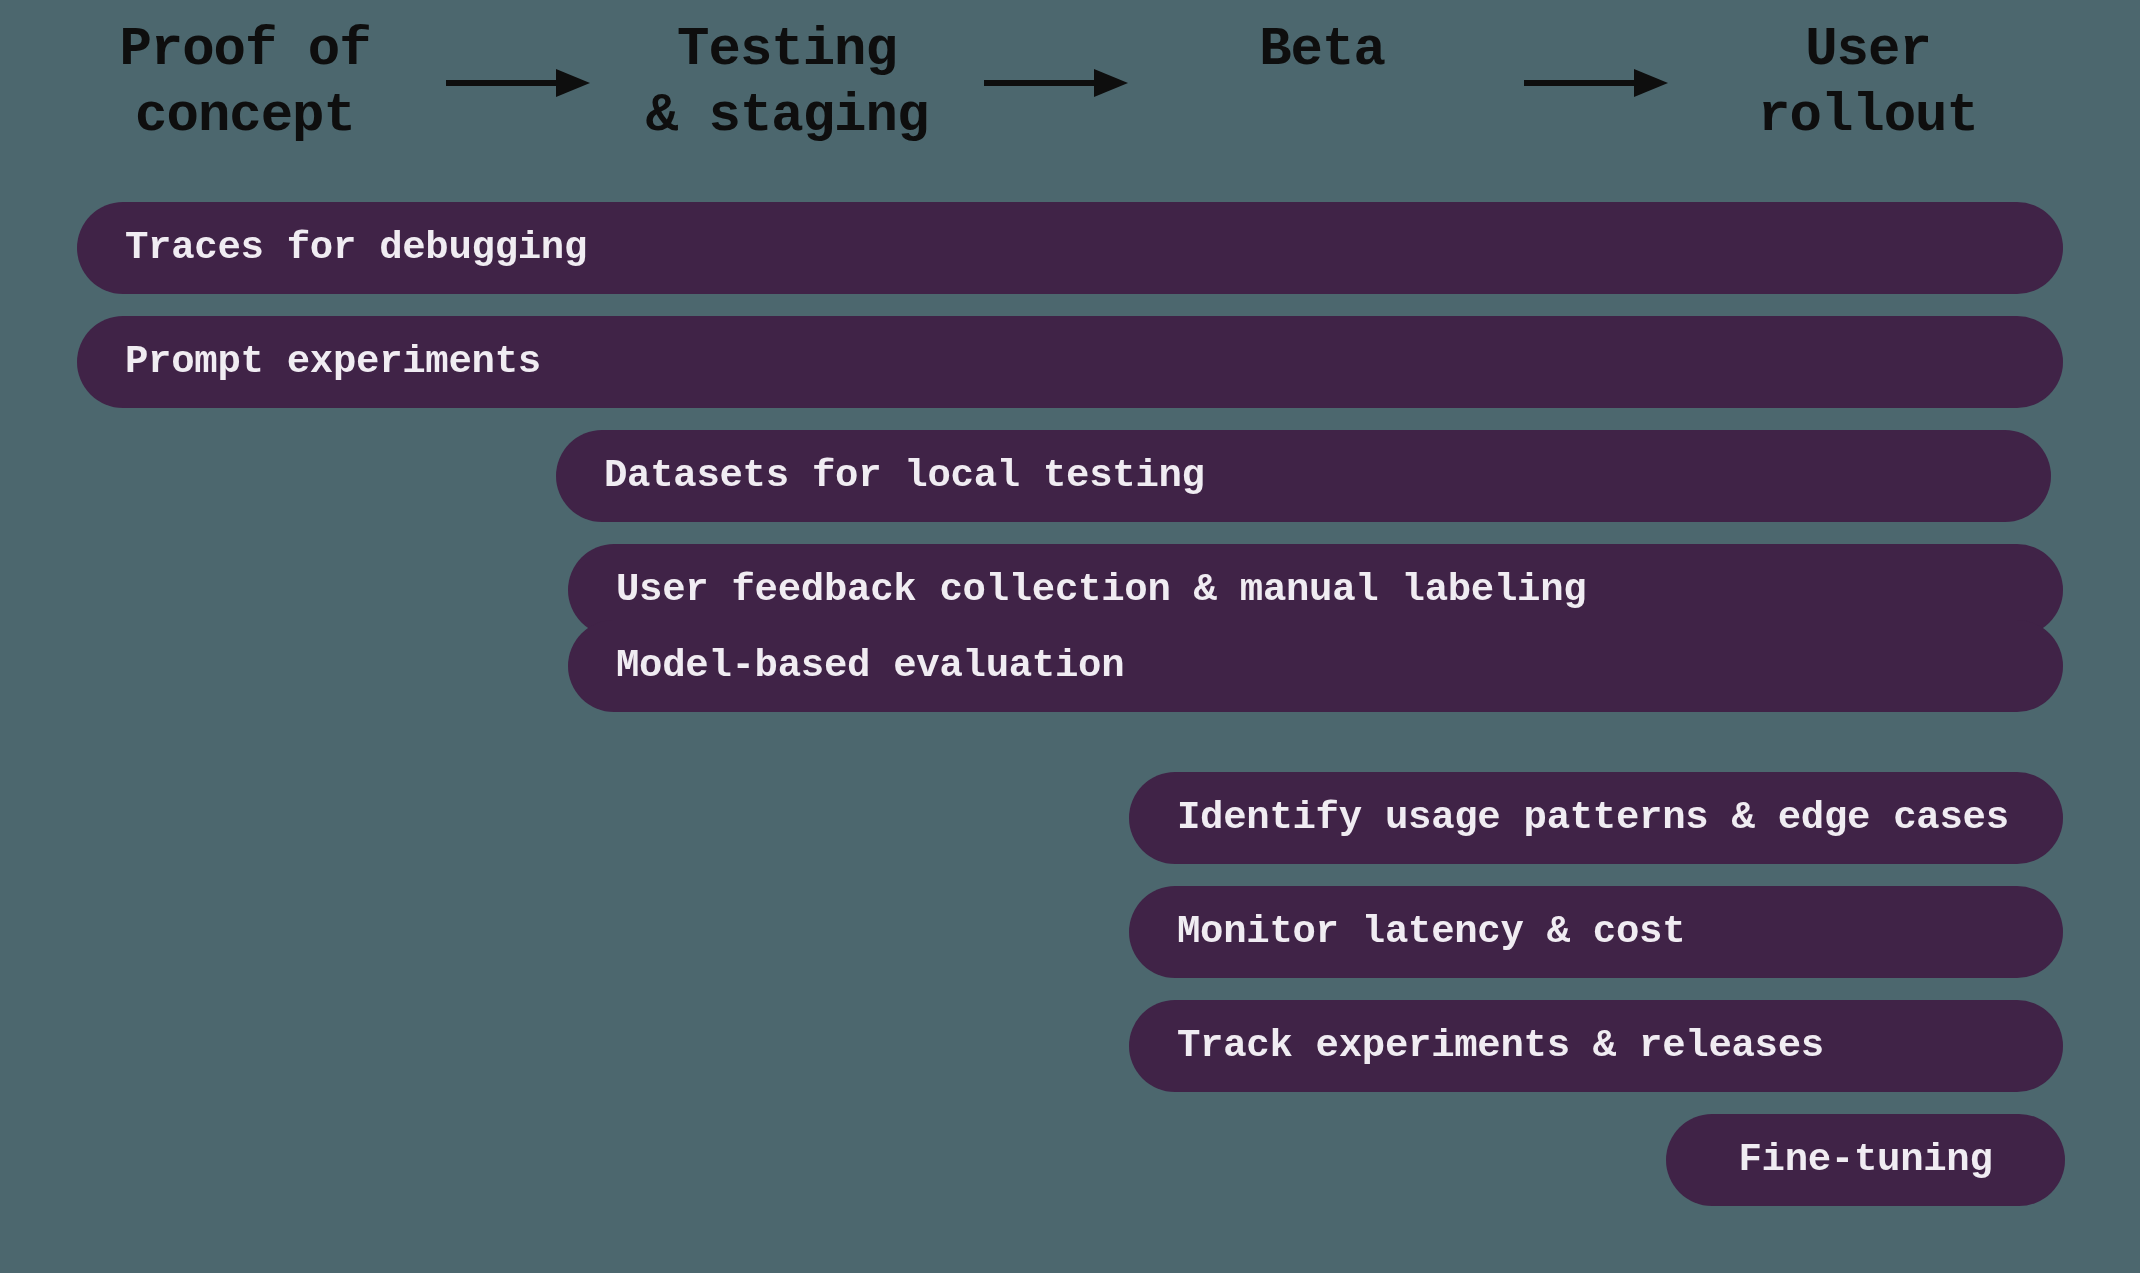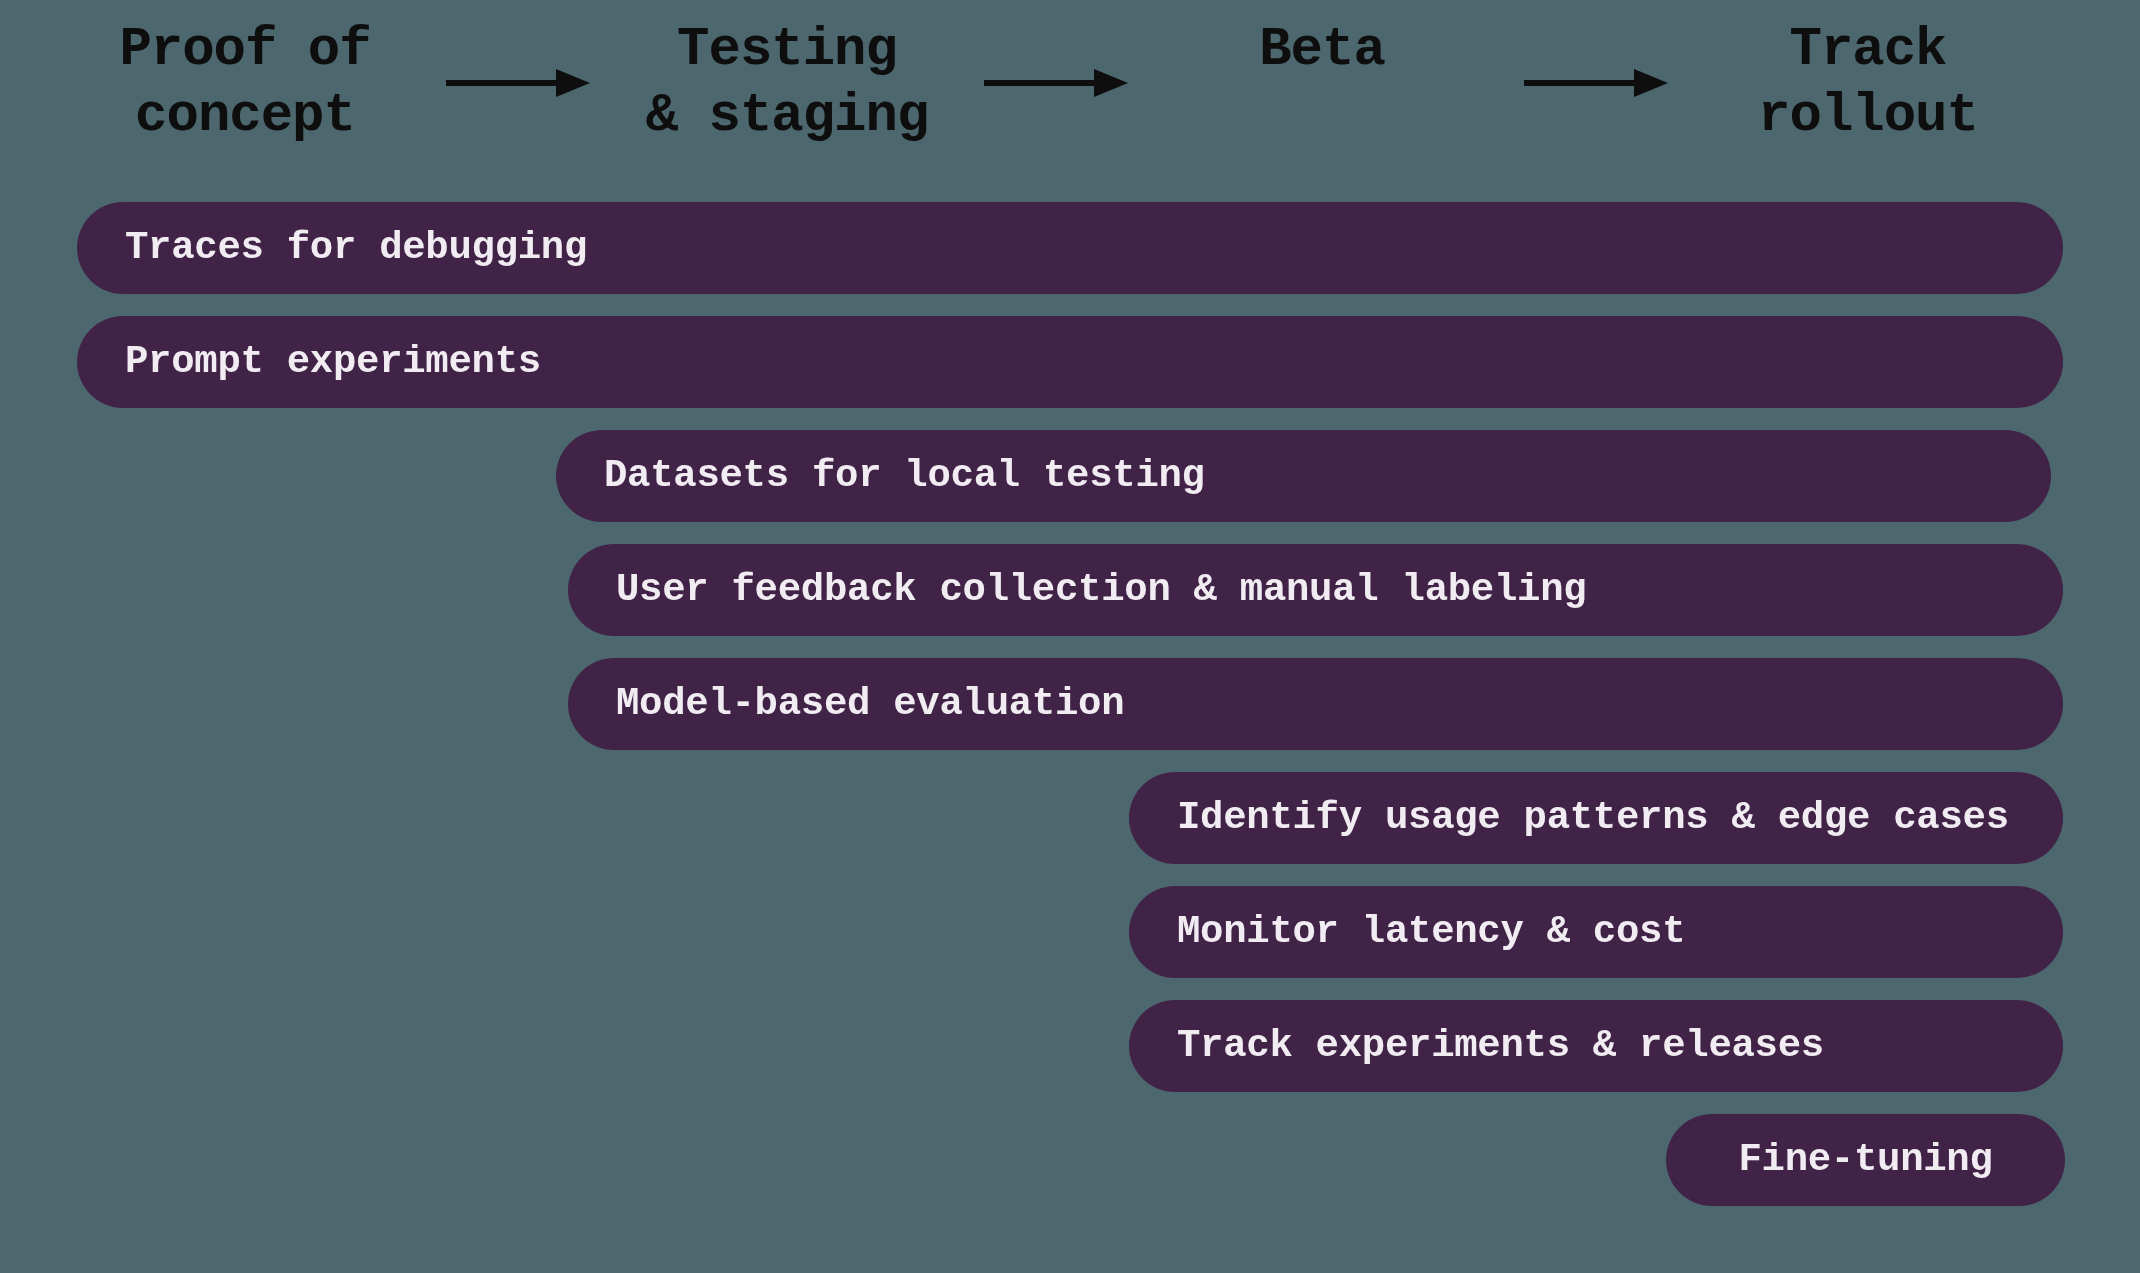--- a/index.html
+++ b/index.html
@@ -63,21 +63,21 @@
     display: flex;
     align-items: center;
     padding-left: 48px;
   }
   .bar.centered { justify-content: center; padding-left: 0; }
 
   #bar-0 { left: 77px;   top: 202px;  width: 1986px; }
   #bar-1 { left: 77px;   top: 316px;  width: 1986px; }
   #bar-2 { left: 556px;  top: 430px;  width: 1495px; }
   #bar-3 { left: 568px;  top: 544px;  width: 1495px; }
-  #bar-4 { left: 568px;  top: 658px;  width: 1495px; }
+  #bar-4 { left: 568px;  top: 620px;  width: 1495px; }
   #bar-5 { left: 1129px; top: 772px;  width: 934px; }
   #bar-6 { left: 1129px; top: 886px;  width: 934px; }
   #bar-7 { left: 1129px; top: 1000px; width: 934px; }
   #bar-8 { left: 1666px; top: 1114px; width: 399px; }
 </style>
 </head>
 <body>
 
 <div class="canvas">
 
@@ -86,21 +86,21 @@
     <div>concept</div>
   </div>
   <div class="stage" id="stage-1">
     <div>Testing</div>
     <div>&amp; staging</div>
   </div>
   <div class="stage" id="stage-2">
     <div>Beta</div>
   </div>
   <div class="stage" id="stage-3">
-    <div>Track</div>
+    <div>User</div>
     <div>rollout</div>
   </div>
 
   <div class="arrow" id="arrow-0">
     <svg width="144" height="32" viewBox="0 0 144 32">
       <line x1="0" y1="16" x2="113" y2="16" stroke="currentColor" stroke-width="6"></line>
       <polygon points="110,2 144,16 110,30" fill="currentColor"></polygon>
     </svg>
   </div>
   <div class="arrow" id="arrow-1">

